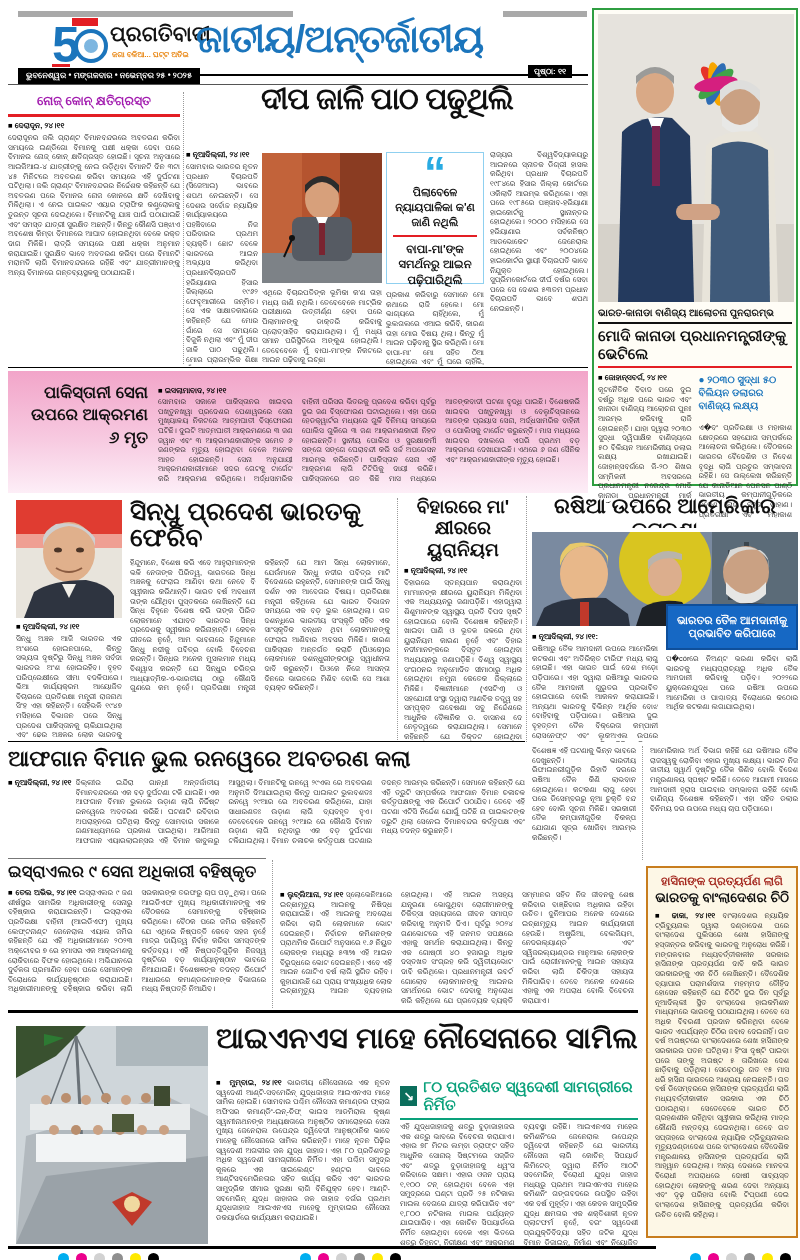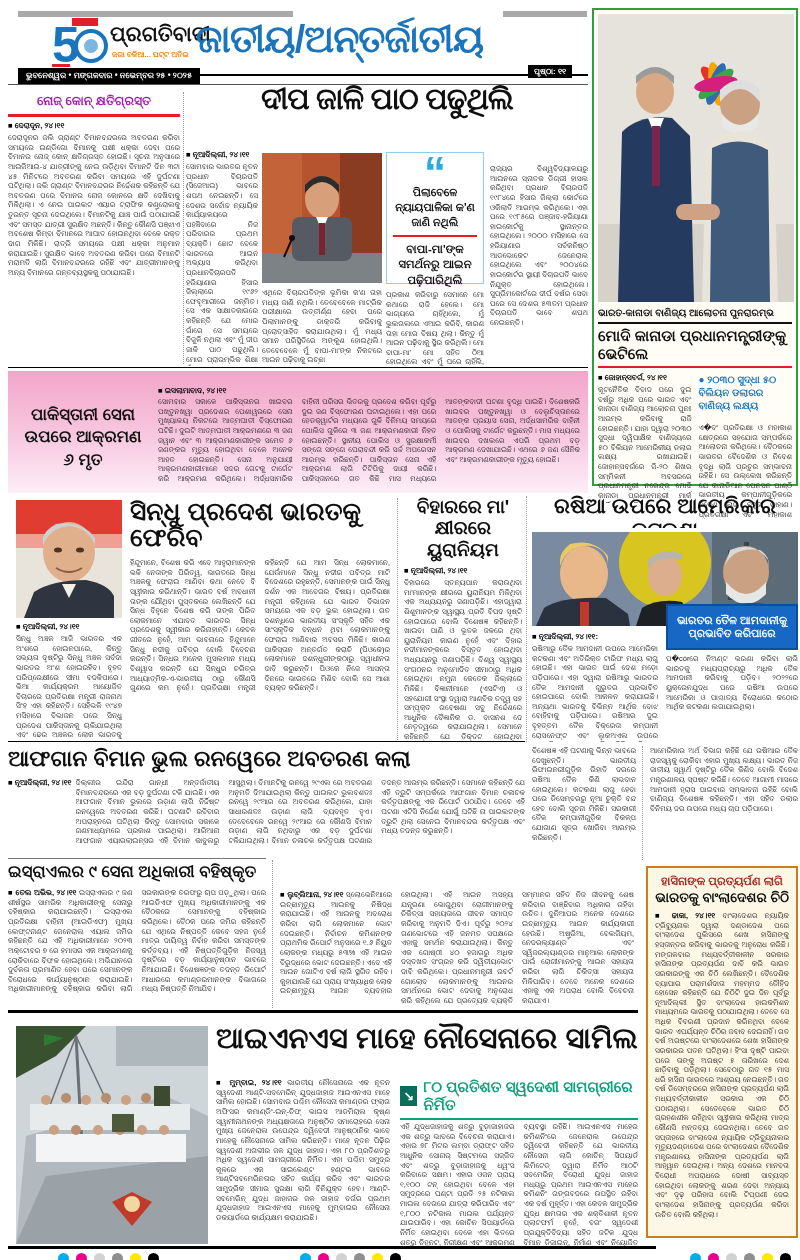--- a/index.html
+++ b/index.html
@@ -97,21 +97,21 @@
   </div>
   <div class="abs quotebox" style="left:386px;top:152px;width:98px;height:132px;">
     <span class="qmark">“</span>
     <div class="hl" style="font-size:11px;line-height:1.35;">ପିଲାବେଳେ ନ୍ୟାୟପାଳିକା କ'ଣ ଜାଣି ନଥିଲି</div>
     <div class="qred"></div>
     <div class="hl" style="font-size:11.5px;line-height:1.35;">ବାପା-ମା'ଙ୍କ ସମର୍ଥନରୁ ଆଇନ ପଢ଼ିପାରିଥିଲି</div>
   </div>
   <div class="abs" style="left:386px;top:290px;width:98px;height:78px;overflow:hidden;">
     <div class="jbody">ପ୍ରକାଶ କରିବାରୁ ସେମାନେ ମୋ କଥାରେ ରାଜି ହେଲେ। ମୋ ଭାଗ୍ୟରେ ଚାହିଁଥିଲେ, ମୁଁ ଭୁଲଗଲରେ ଏଆଇ କରିବି, କାରଣ ତାହା ମୋର ବିଷୟ ଥିଲା। କିନ୍ତୁ ମୁଁ ଆଇନ ପଢ଼ିବାକୁ ସ୍ଥିର କରିଥିଲି। ମୋ ବାପା-ମା' ମୋ ସହିତ ଠିଆ ହୋଇଥିଲେ ଏବଂ ମୁଁ ଘରେ ଚାହିଁଲି, ତାହା କରିବାକୁ କହିଥିଲେ। ୧୯୮୪ରେ ରୋହତକର ମର୍ଯ୍ୟାଦା</div>
   </div>
-  <div class="abs" style="left:490px;top:150px;width:98px;height:218px;overflow:hidden;margin-top:14px;">
+  <div class="abs" style="left:490px;top:150px;width:98px;height:218px;overflow:hidden;">
     <div class="jbody">ରାଜ୍ୟର ବିଶ୍ୱବିଦ୍ୟାଳୟରୁ ଆଇନରେ ସ୍ନାତକ ଡିଗ୍ରୀ ହାସଲ କରିଥିବା ପ୍ରଧାନ ବିଚାରପତି ୧୯୮୪ରେ ହିସାର ଜିଲ୍ଲା କୋର୍ଟରେ ଓକିଲାତି ଆରମ୍ଭ କରିଥିଲେ। ଏହା ପରେ ୧୯୮୫ରେ ପଞ୍ଜାବ-ହରିୟାଣା ହାଇକୋର୍ଟକୁ ସ୍ଥାନାନ୍ତର ହୋଇଥିଲେ। ୨୦୦୦ ମସିହାରେ ସେ ହରିୟାଣାର ସର୍ବକନିଷ୍ଠ ଆଡଭୋକେଟ ଜେନେରାଲ ହୋଇଥିଲେ ଏବଂ ୨୦୦୪ରେ ହାଇକୋର୍ଟର ସ୍ଥାୟୀ ବିଚାରପତି ଭାବେ ନିଯୁକ୍ତ ହୋଇଥିଲେ। ସୁପ୍ରିମକୋର୍ଟରେ ଦୀର୍ଘ ବର୍ଷର ସେବା ପରେ ସେ ଦେଶର ୫୩ତମ ପ୍ରଧାନ ବିଚାରପତି ଭାବେ ଶପଥ ନେଇଛନ୍ତି।</div>
   </div>
 
   <div class="abs greenbox" style="left:592px;top:8px;width:206px;height:478px;">
     <svg class="photo" width="196" height="288" viewBox="0 0 196 288">
       <rect width="196" height="288" fill="#e6e3dd"></rect>
       <rect y="210" width="196" height="78" fill="#d6d2ca"></rect>
       <g transform="translate(118,70)">
         <ellipse rx="7" ry="22" transform="rotate(-40)" fill="#e63329"></ellipse>
         <ellipse rx="7" ry="22" transform="rotate(-10)" fill="#f7a600"></ellipse>
@@ -142,21 +142,21 @@
       </div>
       <div style="width:94px;">
         <div class="hl" style="font-size:10px;color:#1b75bc;line-height:1.3;margin-bottom:11px;">● ୨୦୩୦ ସୁଦ୍ଧା ୫୦ ବିଲିୟନ ଡଲାରର ବାଣିଜ୍ୟ ଲକ୍ଷ୍ୟ</div>
         <div class="jbody" style="height:96px;">ଏ�ବଂ ପ୍ରତିରକ୍ଷା ଓ ମହାକାଶ କ୍ଷେତ୍ରରେ ସହଯୋଗ ସମ୍ପର୍କରେ ଆଲୋଚନା କରିଥିଲେ। ବୈଠକରେ ଭାରତର ବୈଦେଶିକ ଓ ନିବେଶ ବୃଦ୍ଧି ଲାଗି ପ୍ରଚୁର ସମ୍ଭାବନା ରହିଛି। ସେ ଉଲ୍ଲେଖ କରିଛନ୍ତି ଯେ କାନାଡିଆନ ପେନସନ ପାଣ୍ଠି ଭାରତୀୟ କମ୍ପାନୀଗୁଡ଼ିକରେ ନିବେଶ ଲାଗି ବହୁତ ଡାହାଣ। ପ୍ରତିରକ୍ଷା ଏବଂ ମହାକାଶ କ୍ଷେତ୍ରରେ ସହଯୋଗ ସମ୍ପ୍ରସାରଣକୁ ଉନ୍ନତ କରିବାକୁ ଏବଂ ନିକଟ ଭବିଷ୍ୟତରେ ପୁଣି ଥରେ ସାକ୍ଷାତ କରିବାକୁ ଦୁଇ ନେତା ସହମତ ହୋଇଛନ୍ତି।</div>
       </div>
     </div>
   </div>
 
   <div class="hrule" style="left:8px;top:367px;width:580px;height:1px;"></div>
   <div class="abs pinkbox" style="left:8px;top:371px;width:580px;height:122px;">
-    <div class="abs hl" style="left:10px;top:10px;width:130px;font-size:16.5px;line-height:1.35;text-align:center;margin-top:22px;">ପାକିସ୍ତାନୀ ସେନା ଉପରେ ଆକ୍ରମଣ ୬ ମୃତ</div>
+    <div class="abs hl" style="left:10px;top:10px;width:130px;font-size:16.5px;line-height:1.35;text-align:right;">ପାକିସ୍ତାନୀ ସେନା ଉପରେ ଆକ୍ରମଣ ୬ ମୃତ</div>
     <div class="abs" style="left:150px;top:8px;width:422px;height:108px;overflow:hidden;">
       <div class="dateline" style="display:inline;">■ ଇସଲାମାବାଦ, ୨୪।୧୧</div>
       <div class="jbody cols3" style="height:108px;">ସୋମବାର ସକାଳେ ପାକିସ୍ତାନର ଖାଇବର ପଖ୍ତୁନଖ୍ୱା ପ୍ରଦେଶର ପେଶାୱରରେ ସେନା ମୁଖ୍ୟାଳୟ ନିକଟରେ ଆତ୍ମଘାତୀ ବିସ୍ଫୋରଣ ଘଟିଛି। ଦୁଇଟି ଆତ୍ମଘାତୀ ଆକ୍ରମଣରେ ୩ ଜଣ ଜୱାନ ଏବଂ ୩ ଆକ୍ରମଣକାରୀଙ୍କ ସମେତ ୬ ଜଣଙ୍କର ମୃତ୍ୟୁ ହୋଇଥିବା ବେଳେ ଅନେକ ଆହତ ହୋଇଛନ୍ତି। ସେନା ଅନୁଯାୟୀ ଆକ୍ରମଣକାରୀମାନେ ସଦର ଗେଟକୁ ଟାର୍ଗେଟ କରି ଆକ୍ରମଣ କରିଥିଲେ। ଅର୍ଦ୍ଧସାମରିକ ବାହିନୀ ପରିସର ଭିତରକୁ ପ୍ରବେଶ କରିବା ପୂର୍ବରୁ ଦୁଇ ଜଣ ବିସ୍ଫୋରଣ ଘଟାଇଥିଲେ। ଏହା ପରେ ହେଡକ୍ୱାର୍ଟର ମଧ୍ୟରେ ଗୁଳି ବିନିମୟ ସମୟରେ ପୋଲିସ ଗୁଳିରେ ୩ ଜଣ ଆକ୍ରମଣକାରୀ ନିହତ ହୋଇଛନ୍ତି। ସ୍ଥାନୀୟ ପୋଲିସ ଓ ସୁରକ୍ଷାକର୍ମୀ ସଙ୍ଗେ ସଙ୍ଗେ ଘେରାବନ୍ଦୀ କରି ସର୍ଚ୍ଚ ଅପରେସନ ଆରମ୍ଭ କରିଛନ୍ତି। ପାକିସ୍ତାନ ସେନା ଏହି ଆକ୍ରମଣ ଲାଗି ଟିଟିପିକୁ ଦାୟୀ କରିଛି। ପାକିସ୍ତାନରେ ଗତ କିଛି ମାସ ମଧ୍ୟରେ ଆତଙ୍କବାଦୀ ଘଟଣା ବୃଦ୍ଧି ପାଇଛି। ବିଶେଷକରି ଖାଇବର ପଖ୍ତୁନଖ୍ୱା ଓ ବେଲୁଚିସ୍ତାନରେ ଆତଙ୍କ ପ୍ରୟାସ ସେନା, ଅର୍ଦ୍ଧସାମରିକ ବାହିନୀ ଓ ପୋଲିସକୁ ଟାର୍ଗେଟ କରୁଛନ୍ତି। ମାସ ମଧ୍ୟରେ ଖାଇବର ଦଖଲରେ ଏପରି ପ୍ରଥମ ବଡ଼ ଆକ୍ରମଣ ଦେଖାଯାଇଛି। ଏଥରେ ୬ ଜଣ ସୈନିକ ଏବଂ ଆକ୍ରମଣକାରୀଙ୍କ ମୃତ୍ୟୁ ହୋଇଛି।</div>
     </div>
   </div>
 
   <svg class="abs photo" style="left:16px;top:500px;" width="106" height="118" viewBox="0 0 106 118">
     <rect width="106" height="118" fill="#e8e4dc"></rect>
     <rect width="106" height="34" fill="#e03c31"></rect>
     <rect y="34" width="106" height="14" fill="#ef9f93"></rect>

